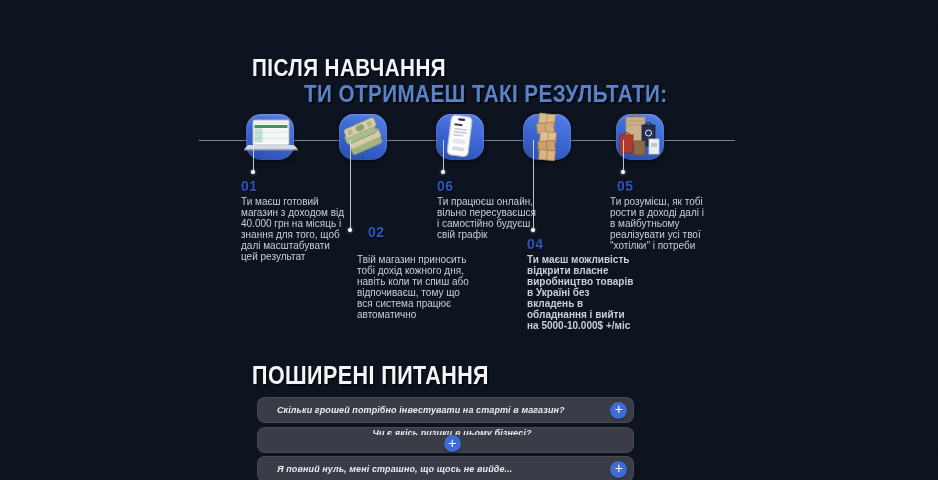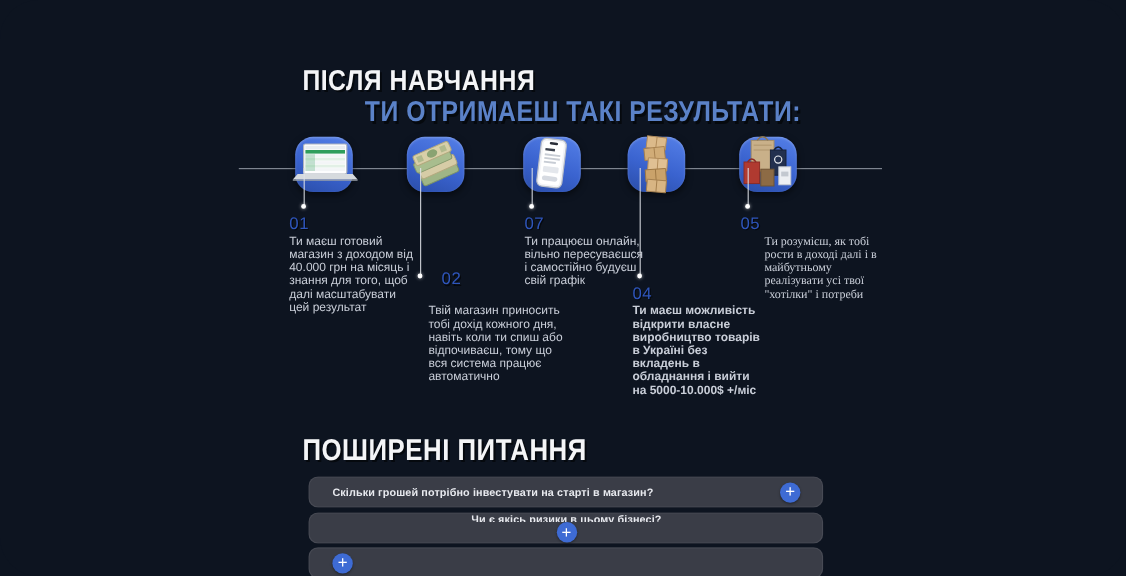--- a/index.html
+++ b/index.html
@@ -27,41 +27,41 @@
   .icon-tile {
     position:absolute; width:48px; height:46px; border-radius:15px;
     background:linear-gradient(200deg,#5580e8 0%,#3a63cf 55%,#2a4da8 100%);
     box-shadow:inset 0 1px 2px rgba(255,255,255,.25), 0 2px 5px rgba(0,0,0,.5);
     overflow:visible;
   }
   .icon-tile svg { position:absolute; left:-4px; top:-3px; overflow:visible; }
   .connector { position:absolute; width:1px; background:#dfe2e7; opacity:.85; }
   .dot { position:absolute; width:4px; height:4px; border-radius:50%;
     background:#ffffff; box-shadow:0 0 3px rgba(255,255,255,.7); }
-  .num { position:absolute; font-size:14px; font-weight:400; color:#2e55ba;
+  .num { position:absolute; font-size:14px; font-weight:700; color:#2e55ba;
     letter-spacing:.5px; text-shadow:1px 1px 0 rgba(0,0,0,.6); }
   .desc { position:absolute; font-size:10px; line-height:11px; color:#c9ced8; }
 
   
   .i1 .icon-tile{left:246px;top:114px;} .i1 .connector{left:253px;top:140px;height:31px;}
   .i1 .dot{left:251px;top:170px;} .i1 .num{left:241px;top:178px;} .i1 .desc{left:241px;top:196px;width:108px;}
   .i2 .icon-tile{left:339px;top:114px;} .i2 .connector{left:350px;top:140px;height:89px;}
   .i2 .dot{left:348px;top:228px;} .i2 .num{left:347px;top:224px;margin-left:21px;} .i2 .desc{left:357px;top:254px;width:112px;}
   .i3 .icon-tile{left:436px;top:114px;} .i3 .connector{left:443px;top:140px;height:31px;}
   .i3 .dot{left:441px;top:170px;} .i3 .num{left:437px;top:178px;} .i3 .desc{left:437px;top:196px;width:100px;}
   .i4 .icon-tile{left:523px;top:114px;} .i4 .connector{left:533px;top:140px;height:89px;}
   .i4 .dot{left:531px;top:228px;} .i4 .num{left:527px;top:236px;} .i4 .desc{left:527px;top:254px;width:110px;font-weight:bold;}
   .i5 .icon-tile{left:616px;top:114px;} .i5 .connector{left:623px;top:140px;height:31px;}
-  .i5 .dot{left:621px;top:170px;} .i5 .num{left:617px;top:178px;} .i5 .desc{left:637px;top:196px;width:100px;font-family:Liberation Serif, serif;}
+  .i5 .dot{left:621px;top:170px;} .i5 .num{left:617px;top:178px;} .i5 .desc{left:610px;top:196px;width:100px;}
 
   
   .faq-row {
-    position:absolute; left:257px; width:429px; height:26px; border-radius:8px;
+    position:absolute; left:257px; width:377px; height:26px; border-radius:8px;
     background:#3a3d47; border:1px solid rgba(255,255,255,.07);
-    display:flex; align-items:center; padding:0 18px 0 19px; cursor:pointer;
+    display:flex; align-items:center; padding:0 6px 0 19px; cursor:pointer;font-style:italic;
   }
   .faq-row.r1{top:397px;} .faq-row.r2{top:427px;flex-direction:column;} .faq-row.r3{top:456px;}
   .faq-q { font-size:9px; font-weight:700; color:#e8eaef; letter-spacing:.1px;
     flex:1 1 auto; white-space:nowrap; overflow:hidden; }
   .plus-btn {
     flex:0 0 auto; width:17px; height:17px; border-radius:50%;
     background:#3e6bd4; display:flex; align-items:center; justify-content:center;
     color:#ffffff; font-size:14px; line-height:1; font-weight:400; cursor:pointer;
     box-shadow:0 1px 2px rgba(0,0,0,.4);
   }
@@ -130,21 +130,21 @@
           <rect x="21" y="17.5" width="13" height="1.6" fill="#c7ccd4"></rect>
           <rect x="21" y="20.6" width="13" height="1.6" fill="#c7ccd4"></rect>
           <rect x="21" y="23.7" width="10" height="1.6" fill="#c7ccd4"></rect>
           <rect x="21" y="28" width="13" height="5" rx="1" fill="#e4e7ec"></rect>
           <rect x="21" y="36" width="13" height="4" rx="2" fill="#d6dae1"></rect>
         </g>
       </svg>
     </div>
     <div class="connector"></div>
     <div class="dot"></div>
-    <div class="num">07</div>
+    <div class="num">06</div>
     <div class="desc">Ти працюєш онлайн, вільно пересуваєшся і самостійно будуєш свій графік</div>
   </div>
 
   <div class="i4">
     <div class="icon-tile">
       <svg width="56" height="56" viewBox="0 0 56 56">
         <g transform="rotate(7 28 8)">
             <rect x="20" y="3" width="16" height="10" fill="#dcba8a" stroke="#b28c5a" stroke-width="0.8"></rect>
             <line x1="28" y1="3" x2="28" y2="13" stroke="#b28c5a" stroke-width="0.8"></line>
           </g>
@@ -203,18 +203,19 @@
         <span>+</span>
       </div>
   </div>
   <div class="faq-row r2">
     <div class="faq-q">Чи є якісь ризики в цьому бізнесі?</div>
     <div class="plus-btn">
         <span>+</span>
       </div>
   </div>
   <div class="faq-row r3">
+    <div class="faq-q">Я повний нуль, мені страшно, що щось не вийде...</div>
     <div class="plus-btn">
         <span>+</span>
       </div>
   </div>
 
 </div>
 
 </body></html>

